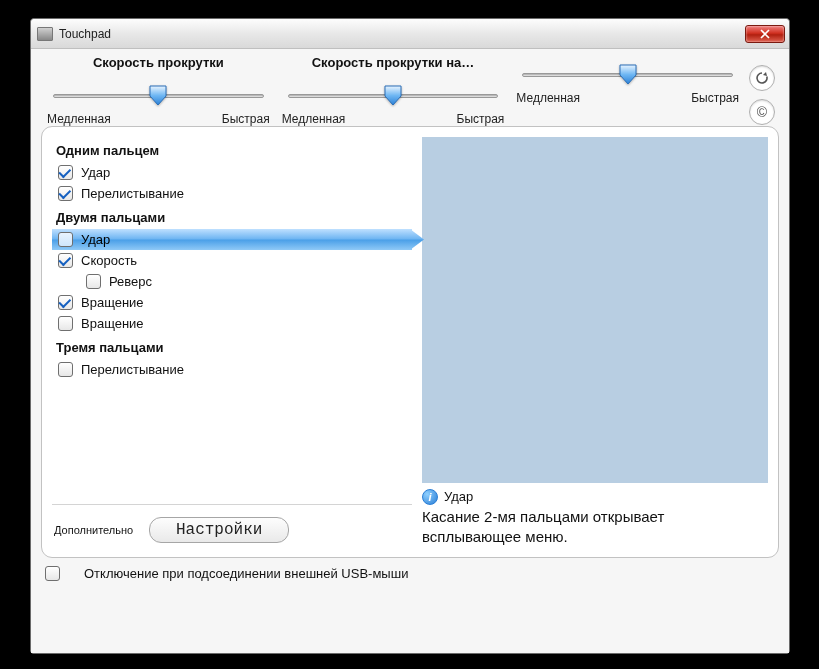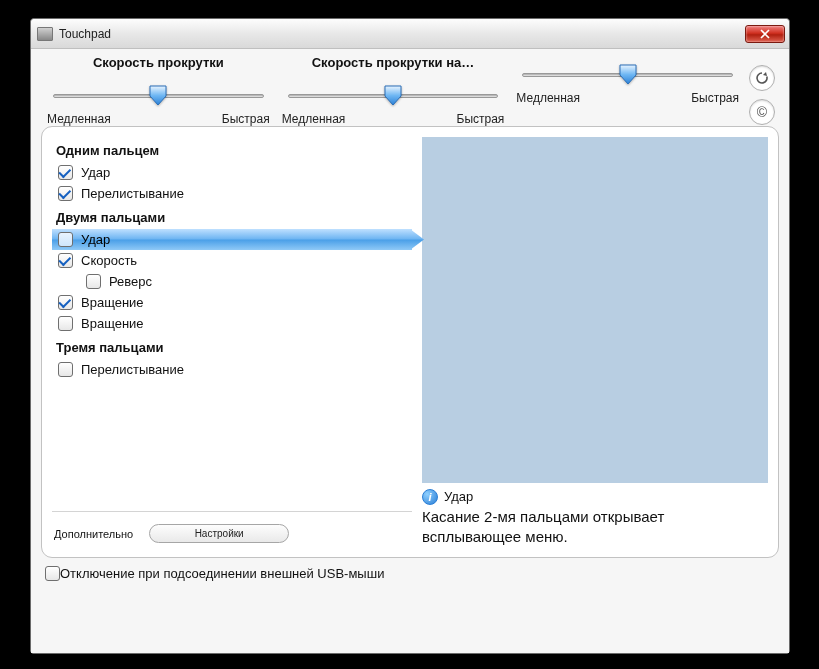--- a/index.html
+++ b/index.html
@@ -91,41 +91,42 @@
     content:""; width:9px; height:5px; border-left:2px solid #1560c0; border-bottom:2px solid #1560c0;
     transform: rotate(-45deg) translateY(-1px);
   }
   .row-item.selected .cbox { background: linear-gradient(#e8f3ff,#cfe6fb); }
 
   .flex-spacer { flex:1; }
   .divider { border-top:1px solid #d4d4d4; margin:4px 0 8px 0; }
   .footer-row { display:flex; align-items:center; gap:16px; padding:4px 2px; }
   .footer-label { font-size:11px; color:#111; }
   .pill-btn {
-    min-width:140px; padding:3px 20px; font-size:10px; color:#222;
+    min-width:140px; padding:3px 20px; font-size:16px; color:#222;
     background: linear-gradient(#fdfdfd,#e9e9e9);
     border:1px solid #a6a6a6; border-radius:12px;
     text-align:center;
+    font-family:Liberation Mono, monospace;
   }
 
   .preview-box {
     flex:1; background:#b8cee2; border:1px solid #b8cee2;
   }
   .hint-row { display:flex; align-items:center; gap:6px; padding:6px 0 2px 0; }
   .info-icon {
     width:16px; height:16px; border-radius:8px; background: radial-gradient(circle at 30% 30%, #8fd0ff, #2a7ed6);
     border:1px solid #2a7ed6; display:flex; align-items:center; justify-content:center;
     color:#fff; font-size:11px; font-weight:bold; font-style:italic;
   }
   .hint-title { font-size:13px; color:#111; }
   .hint-text { font-size:15px; color:#111; padding:0 2px 0 0; line-height:1.35; }
 
   .bottom-bar {
     padding: 8px 4px 0 4px;
-    display:flex; align-items:center; gap:0; font-size:13px; color:#111;
+    display:flex; align-items:center; gap:24px; font-size:13px; color:#111;
   }
 </style>
 </head>
 <body>
 
 <div class="window">
   <div class="titlebar">
     <div class="win-icon"></div>
     <div class="title-text">Touchpad</div>
     <div class="close-btn">

